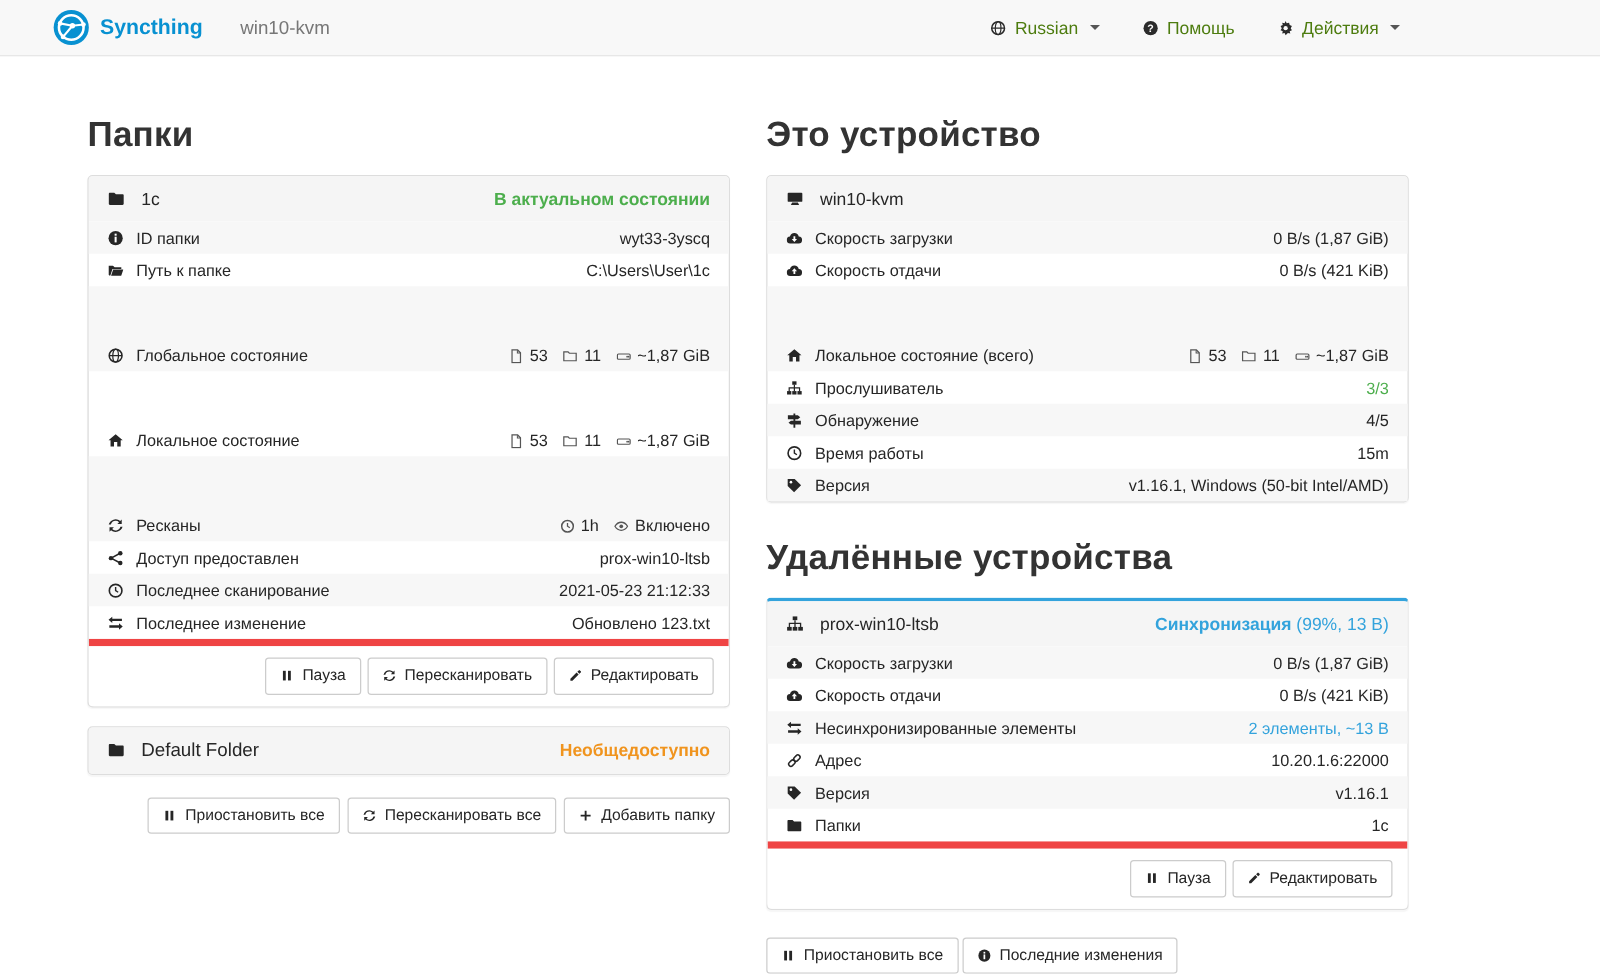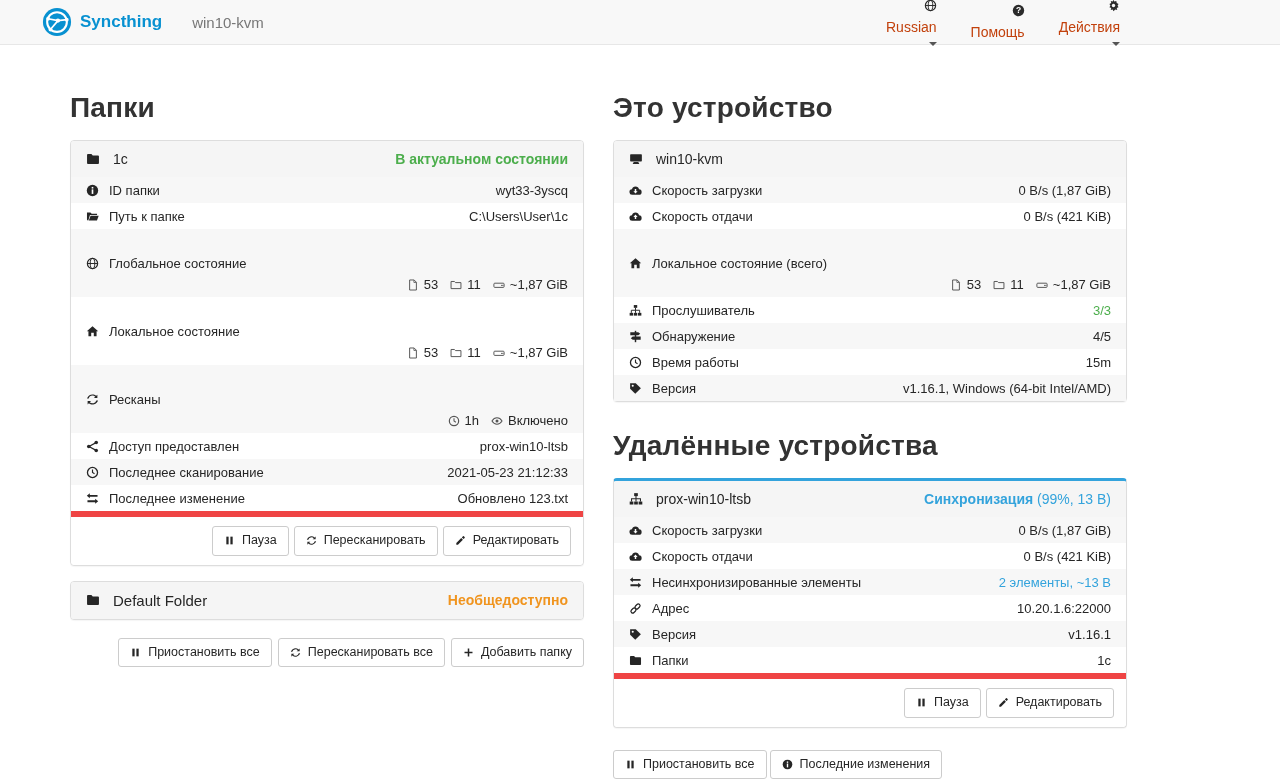--- a/index.html
+++ b/index.html
@@ -5,21 +5,21 @@
   * { box-sizing: border-box; }
   html,body { margin:0; padding:0; background:#fff; font-family:"Liberation Sans",sans-serif; color:#262626; }
   body { width:1280px; height:779px; overflow:hidden; font-size:14px; }
 
   
   .navbar { height:45px; background:#f8f8f8; border-bottom:1px solid #e7e7e7; display:flex; align-items:center; padding:0 160px 0 42px; }
   .brand { display:flex; align-items:center; gap:8px; cursor:pointer; }
   .brand-name { color:#0891d1; font-weight:700; font-size:17px; }
   .nav-title { margin-left:30px; color:#777; font-size:15px; }
   .nav-right { margin-left:auto; display:flex; align-items:center; gap:34px; }
-  .nav-item { display:flex; align-items:flex-end; gap:7px; color:#c2410c; font-size:14px; cursor:pointer;flex-direction:column; }
+  .nav-item { display:flex; align-items:center; gap:7px; color:#4d7c0f; font-size:14px; cursor:pointer; }
   .nav-item .i { color:#2b2b2b; }
   .caret { width:0; height:0; border-left:4px solid transparent; border-right:4px solid transparent; border-top:4px solid #555; margin-left:2px; }
 
   
   .main { display:flex; gap:29px; margin:47px 0 0 70px; width:1056px; }
   .col { width:514px; flex:0 0 514px; }
   .section-title { font-size:28px; font-weight:600; color:#333; margin:0 0 16px 0; letter-spacing:.2px; }
   .section-title.spaced { margin-top:28px; }
 
   
@@ -27,21 +27,21 @@
   .panel.accent-top { border-top:3px solid #33a3dc; }
   .panel-heading { background:#f5f5f5; padding:10px 15px; display:flex; align-items:center; border-radius:3px 3px 0 0; cursor:pointer; font-size:14px; }
   .panel-heading .hicon { margin-right:13px; display:flex; }
   .pstatus { margin-left:auto; font-weight:700; font-size:14px; }
   .pstatus.green { color:#4cae4c; }
   .pstatus.orange { color:#f0941e; }
   .pstatus.blue { color:#33a3dc; }
   .pstatus .normal { font-weight:400; }
 
   .tbl { font-size:13px; }
-  .trow { display:flex; align-items:center; padding:5px 15px; min-height:26px; }
+  .trow { display:flex; align-items:flex-end; padding:5px 15px; min-height:26px; }
   .trow:nth-child(odd) { background:#f7f7f7; }
   .rlabel { display:flex; align-items:center; gap:10px; }
   .rvalue { margin-left:auto; text-align:right; display:flex; align-items:center; gap:12px; }
   .rvalue.green { color:#4cae4c; }
   .rvalue a { color:#33a3dc; text-decoration:none; cursor:pointer; }
   .stat { display:flex; align-items:center; gap:5px; color:#262626;margin-top:43px; }
   .stat .i { color:#555; }
 
   .panel-footer { border-top:6px solid #ef4444; padding:9px 12px; display:flex; justify-content:flex-end; gap:5px; background:#fff; border-radius:0 0 4px 4px; }
 
@@ -572,21 +572,21 @@
         </div>
         <div class="trow">
           <span class="rlabel">
               <span class="i">
                 <svg>
                   <use href="#i-tag"></use>
                 </svg>
               </span>
               <span>Версия</span>
             </span>
-          <span class="rvalue">v1.16.1, Windows (64-bit Intel/AMD)</span>
+          <span class="rvalue">v1.16.1, Windows (50-bit Intel/AMD)</span>
         </div>
       </div>
     </div>
 
     <h2 class="section-title spaced">Удалённые устройства</h2>
 
     <div class="panel accent-top">
       <div class="panel-heading">
         <span class="hicon">
             <span class="i">

